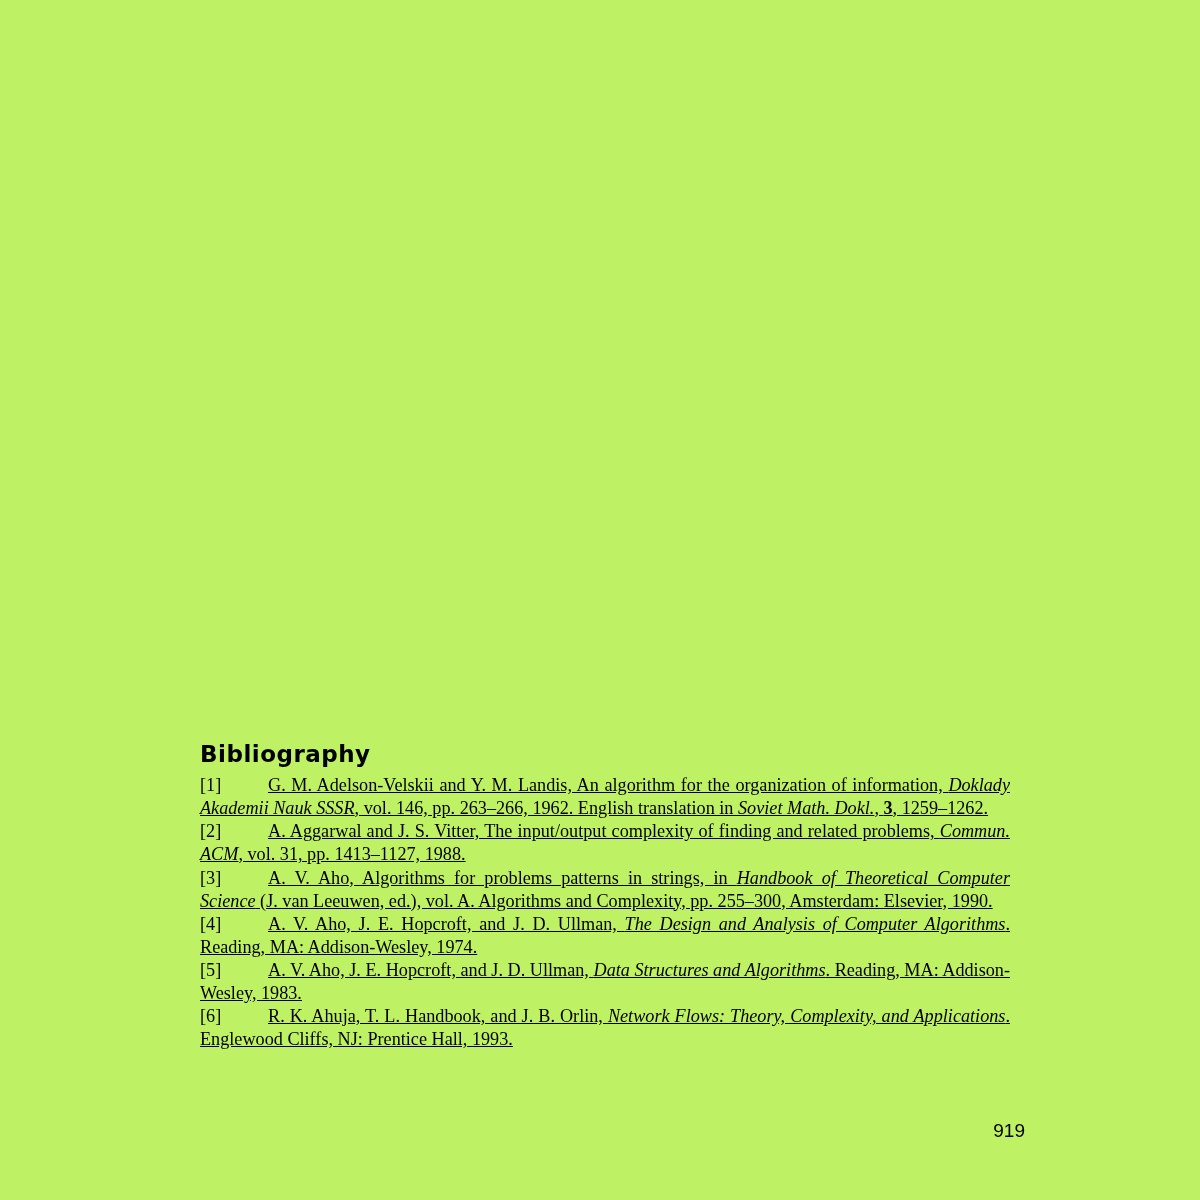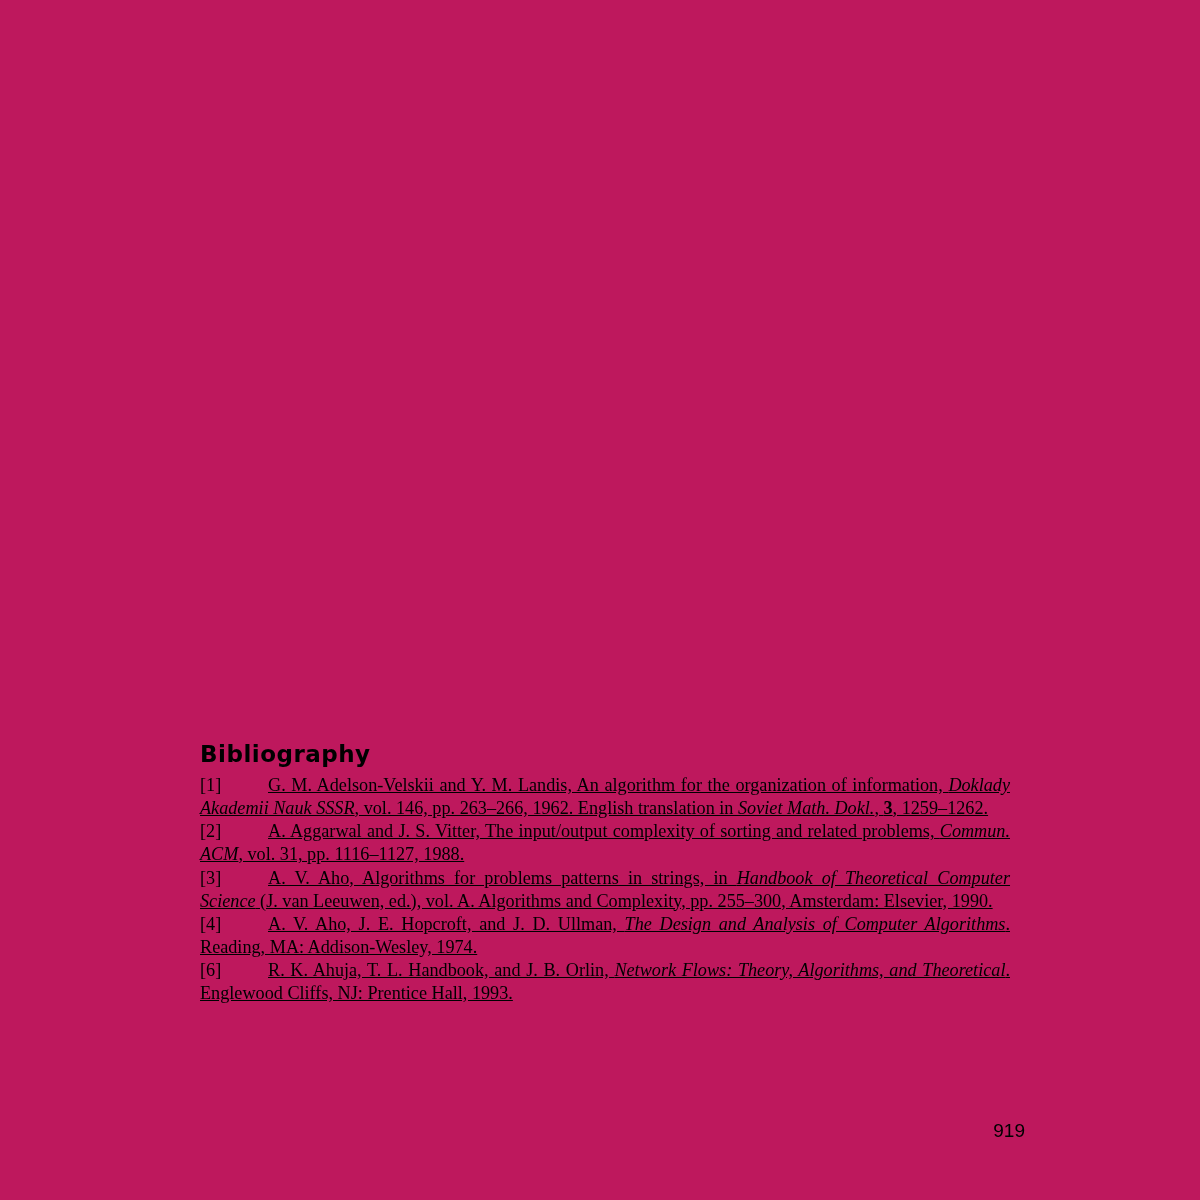--- a/index.html
+++ b/index.html
@@ -4,21 +4,21 @@
 <style>
   html, body {
     margin: 0;
     padding: 0;
     background: #ffffff;
   }
   .page {
     position: relative;
     width: 1200px;
     height: 1200px;
-    background: #be185d;
+    background: #bef264;
     overflow: hidden;
   }
   .content {
     position: absolute;
     left: 200px;
     top: 742px;
     width: 810px;
   }
   .bib-title {
     font-family: "DejaVu Sans", sans-serif;
@@ -61,20 +61,21 @@
   }
 </style>
 </head>
 <body>
 
 <div class="page">
   <div class="content">
     <h1 class="bib-title">Bibliography</h1>
     <div class="entries">
         <p class="entry"><span class="num">[1]</span><span>G. M. Adelson-Velskii and Y. M. Landis, An algorithm for the organization of information, </span><i>Doklady Akademii Nauk SSSR</i><span>, vol. 146, pp. 263–266, 1962. English translation in </span><i>Soviet Math. Dokl.</i><span>, </span><b>3</b><span>, 1259–1262.</span></p>
-        <p class="entry"><span class="num">[2]</span><span>A. Aggarwal and J. S. Vitter, The input/output complexity of sorting and related problems, </span><i>Commun. ACM</i><span>, vol. 31, pp. 1116–1127, 1988.</span></p>
+        <p class="entry"><span class="num">[2]</span><span>A. Aggarwal and J. S. Vitter, The input/output complexity of finding and related problems, </span><i>Commun. ACM</i><span>, vol. 31, pp. 1413–1127, 1988.</span></p>
         <p class="entry"><span class="num">[3]</span><span>A. V. Aho, Algorithms for problems patterns in strings, in </span><i>Handbook of Theoretical Computer Science</i><span> (J. van Leeuwen, ed.), vol. A. Algorithms and Complexity, pp. 255–300, Amsterdam: Elsevier, 1990.</span></p>
         <p class="entry"><span class="num">[4]</span><span>A. V. Aho, J. E. Hopcroft, and J. D. Ullman, </span><i>The Design and Analysis of Computer Algorithms</i><span>. Reading, MA: Addison-Wesley, 1974.</span></p>
-        <p class="entry"><span class="num">[6]</span><span>R. K. Ahuja, T. L. Handbook, and J. B. Orlin, </span><i>Network Flows: Theory, Algorithms, and Theoretical</i><span>. Englewood Cliffs, NJ: Prentice Hall, 1993.</span></p>
+        <p class="entry"><span class="num">[5]</span><span>A. V. Aho, J. E. Hopcroft, and J. D. Ullman, </span><i>Data Structures and Algorithms</i><span>. Reading, MA: Addison-Wesley, 1983.</span></p>
+        <p class="entry"><span class="num">[6]</span><span>R. K. Ahuja, T. L. Handbook, and J. B. Orlin, </span><i>Network Flows: Theory, Complexity, and Applications</i><span>. Englewood Cliffs, NJ: Prentice Hall, 1993.</span></p>
       </div>
   </div>
   <div class="page-number">919</div>
 </div>
 
 </body></html>

